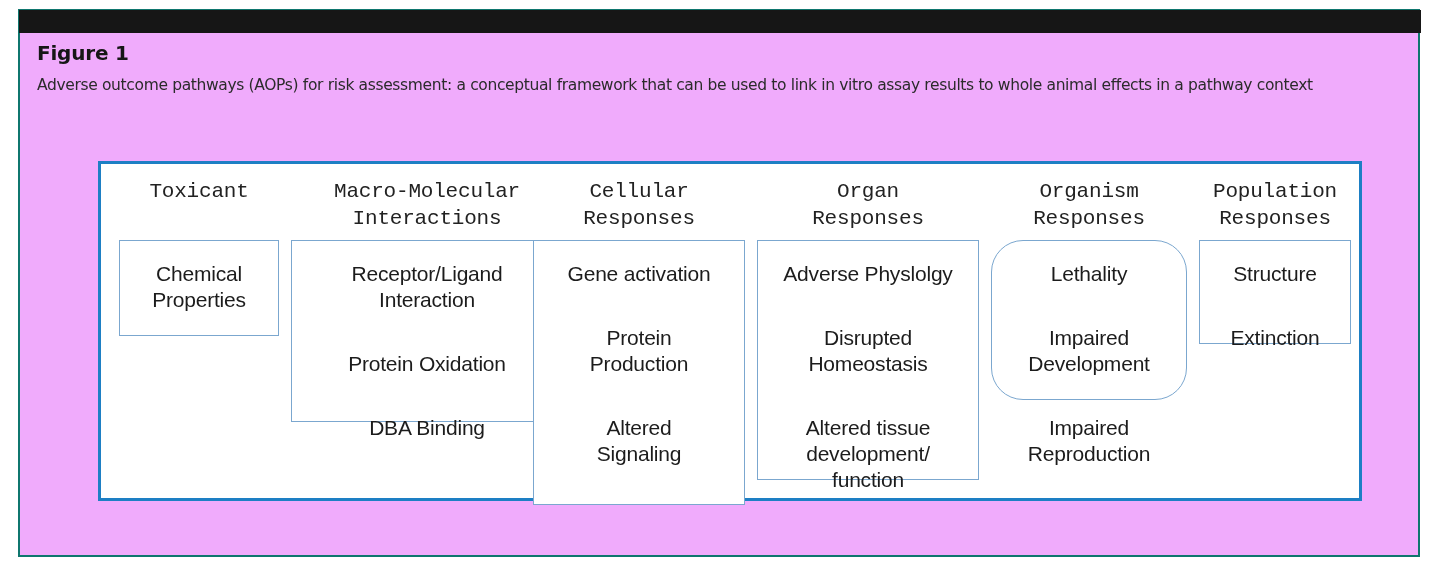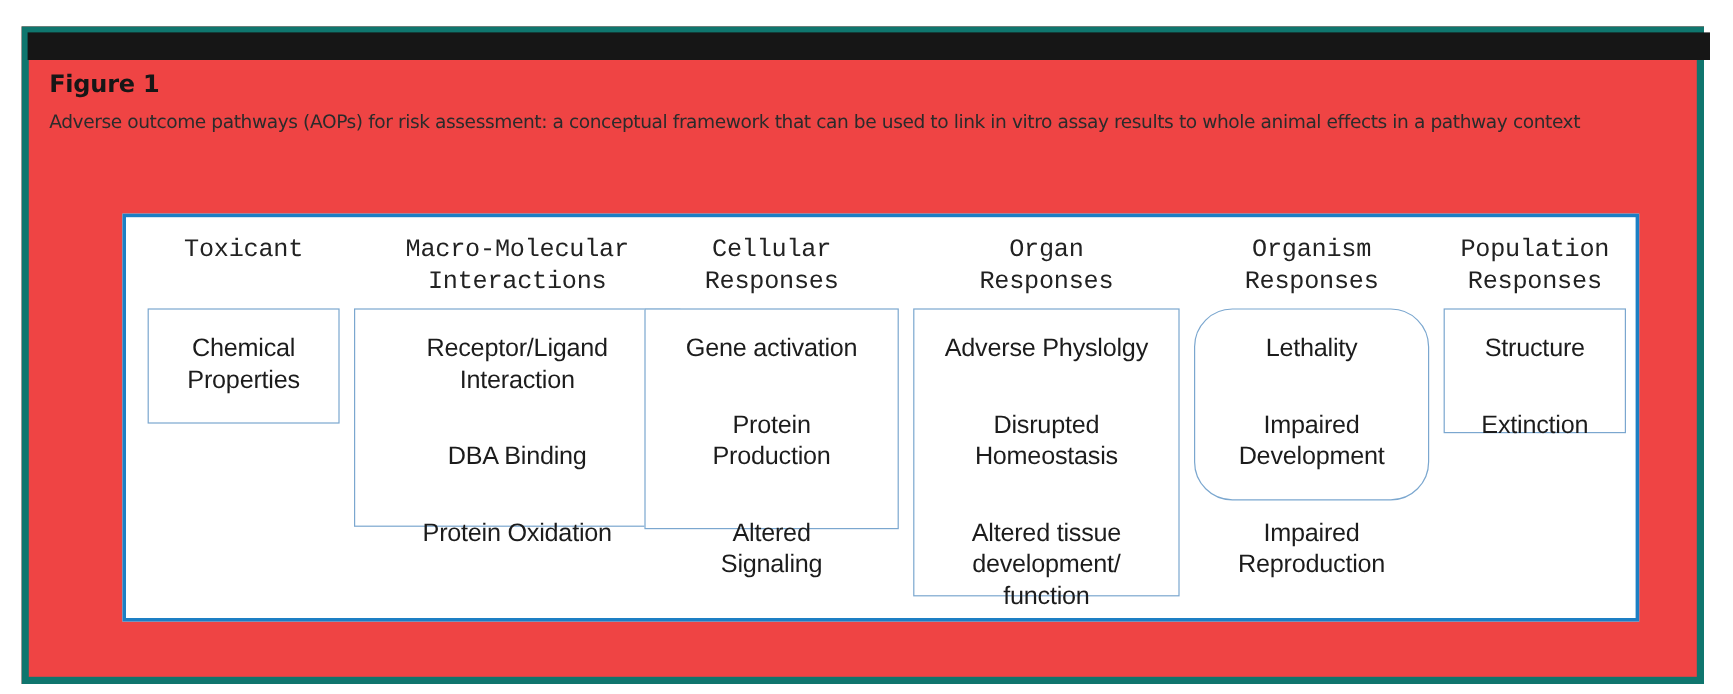--- a/index.html
+++ b/index.html
@@ -12,26 +12,26 @@
     font-family: "Liberation Sans", sans-serif;
     width: 1444px;
     height: 578px;
     overflow: hidden;
   }
 
   
   #figure-card {
     position: absolute;
     left: 18px;
-    top: 22px;
+    top: 9px;
     width: 1402px;
     height: 548px;
     box-sizing: border-box;
-    border: 6px solid #0f766e;
-    background: #ef4444;
+    border: 2px solid #0f766e;
+    background: #f0abfc;
   }
 
   #figure-topbar {
     position: absolute;
     left: -1px;
     top: -1px;
     width: 1402px;
     height: 23px;
     background: #161616;
   }
@@ -133,28 +133,28 @@
           <div class="box-item">Chemical
 Properties</div>
         </div>
       </div>
       <div class="aop-column" style="left: 190px; width: 272px;">
         <div class="column-header" style="white-space: pre-line;">Macro-Molecular
 Interactions</div>
         <div class="column-box" style="top: 76px; height: 182px;">
           <div class="box-item">Receptor/Ligand
 Interaction</div>
+          <div class="box-item">Protein Oxidation</div>
           <div class="box-item">DBA Binding</div>
-          <div class="box-item">Protein Oxidation</div>
         </div>
       </div>
       <div class="aop-column" style="left: 432px; width: 212px;">
         <div class="column-header" style="white-space: pre-line;">Cellular
 Responses</div>
-        <div class="column-box" style="top: 76px; height: 184px;">
+        <div class="column-box" style="top: 76px; height: 265px;">
           <div class="box-item">Gene activation</div>
           <div class="box-item">Protein
 Production</div>
           <div class="box-item">Altered
 Signaling</div>
         </div>
       </div>
       <div class="aop-column" style="left: 656px; width: 222px;">
         <div class="column-header" style="white-space: pre-line;">Organ
 Responses</div>

